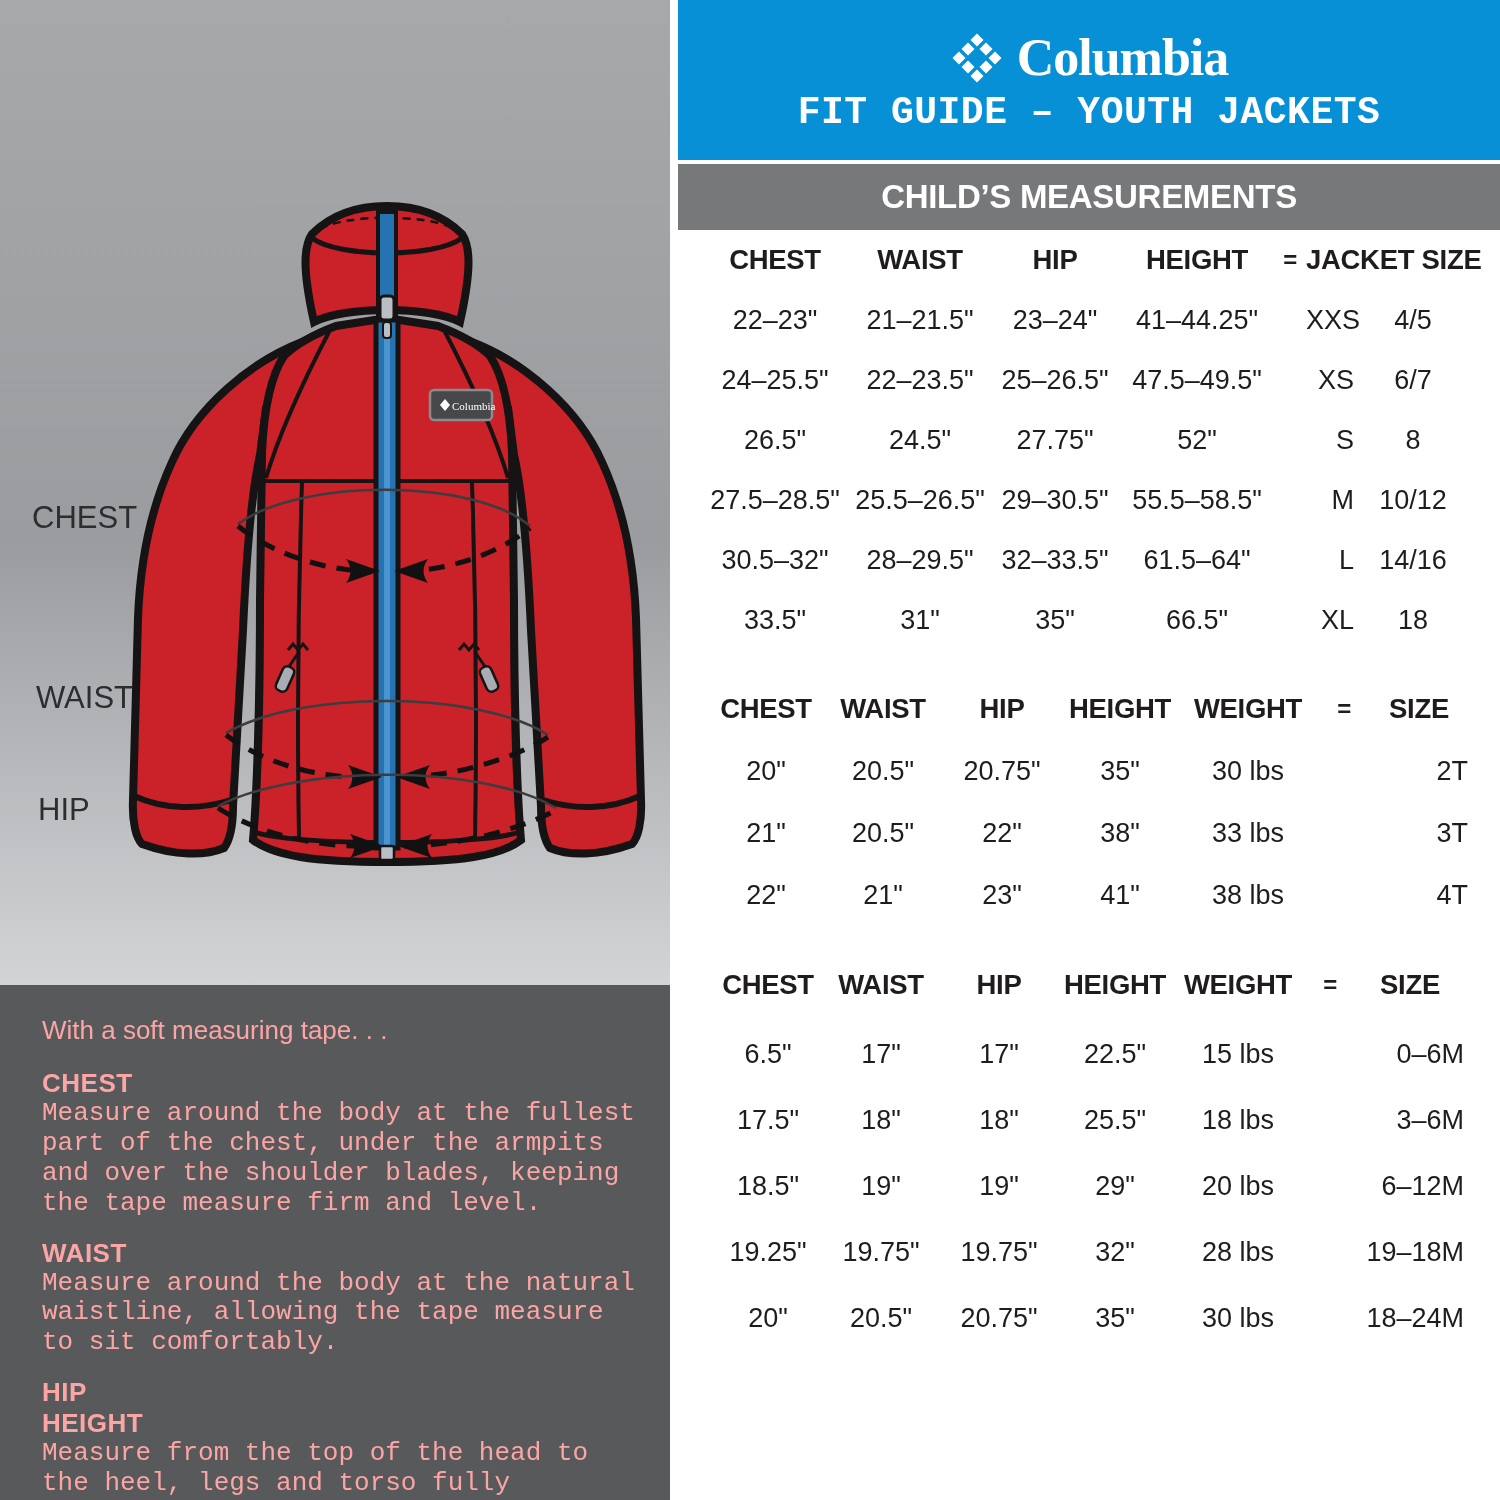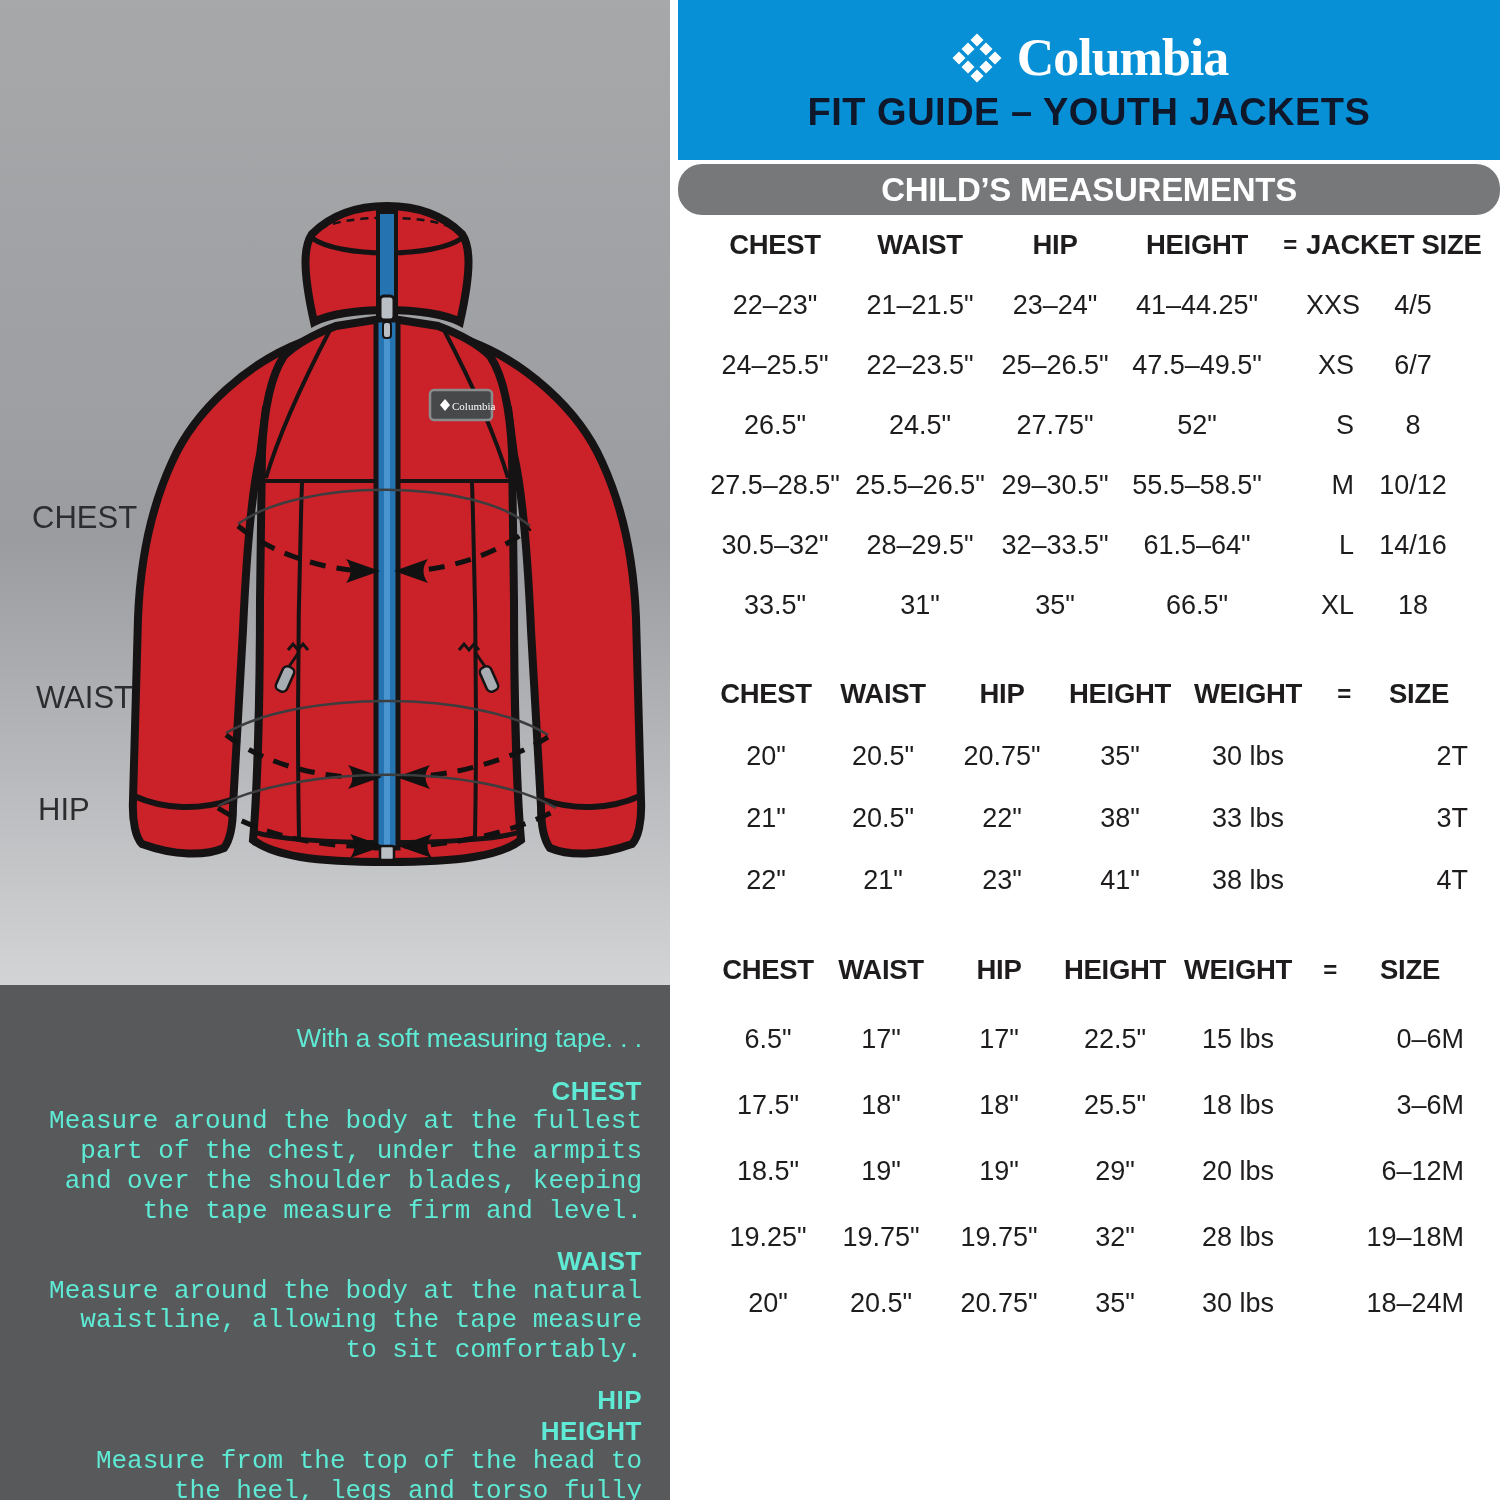--- a/index.html
+++ b/index.html
@@ -10,44 +10,44 @@
   
   .left-top{
     position:absolute;left:0;top:0;width:670px;height:985px;
     background:linear-gradient(180deg,#a7a8aa 0%,#9b9c9f 55%,#d3d4d6 100%);
   }
   .left-top svg{display:block;width:670px;height:985px;}
   .measure-label{font-family:"Liberation Sans",sans-serif;font-size:31px;fill:#2c2d2f;}
   
   .left-bottom{
     position:absolute;left:0;top:985px;width:670px;height:515px;background:#58595b;
-    color:#5eead4;box-sizing:border-box;padding:38px 28px 0 42px;overflow:hidden;text-align:right;
+    color:#fca5a5;box-sizing:border-box;padding:30px 28px 0 42px;overflow:hidden;
   }
   .intro{font-size:26px;margin:0 0 22px 0;}
   .instr h3{font-size:26px;margin:0;font-weight:bold;letter-spacing:.5px;}
   .instr p{font-size:26px;margin:0 0 19px 0;line-height:1.15;font-family:Liberation Mono, monospace;}
   
   .right{
     position:absolute;left:678px;top:0;width:822px;height:1500px;
     display:flex;flex-direction:column;background:#fff;
   }
   .blue{
     height:160px;background:#0890d6;border-bottom:4px solid #fff;
     display:flex;flex-direction:column;align-items:center;justify-content:center;gap:6px;flex:0 0 auto;
   }
   .brand-row{display:flex;align-items:center;gap:13px;margin-top:4px;}
   .wordmark{
     font-family:"Liberation Serif",serif;font-weight:bold;color:#fff;
     font-size:52px;letter-spacing:-1px;line-height:1;
   }
-  .fit-title{color:#0f172a;font-weight:bold;font-size:38px;letter-spacing:.5px;white-space:nowrap;}
+  .fit-title{color:#ffffff;font-weight:bold;font-size:38px;letter-spacing:.5px;white-space:nowrap;font-family:Liberation Mono, monospace;}
   .bar{
-    height:51px;background:#77787a;color:#fff;font-weight:bold;font-size:33px;
+    height:66px;background:#77787a;color:#fff;font-weight:bold;font-size:33px;
     display:flex;align-items:center;justify-content:center;letter-spacing:-.3px;
-    white-space:nowrap;flex:0 0 auto;border-radius:24px;
+    white-space:nowrap;flex:0 0 auto;
   }
   .tbl{
     display:grid;color:#1e1c1d;font-size:27px;align-items:center;flex:0 0 auto;box-sizing:border-box;
   }
   .c{text-align:center;white-space:nowrap;}
   .hd{font-weight:bold;font-size:27.5px;letter-spacing:-.3px;}
   .eq-hd{font-size:24px;}
   .sz{font-weight:normal;text-align:right;}
   .js-hd{grid-column:6/8;}
   .child{

